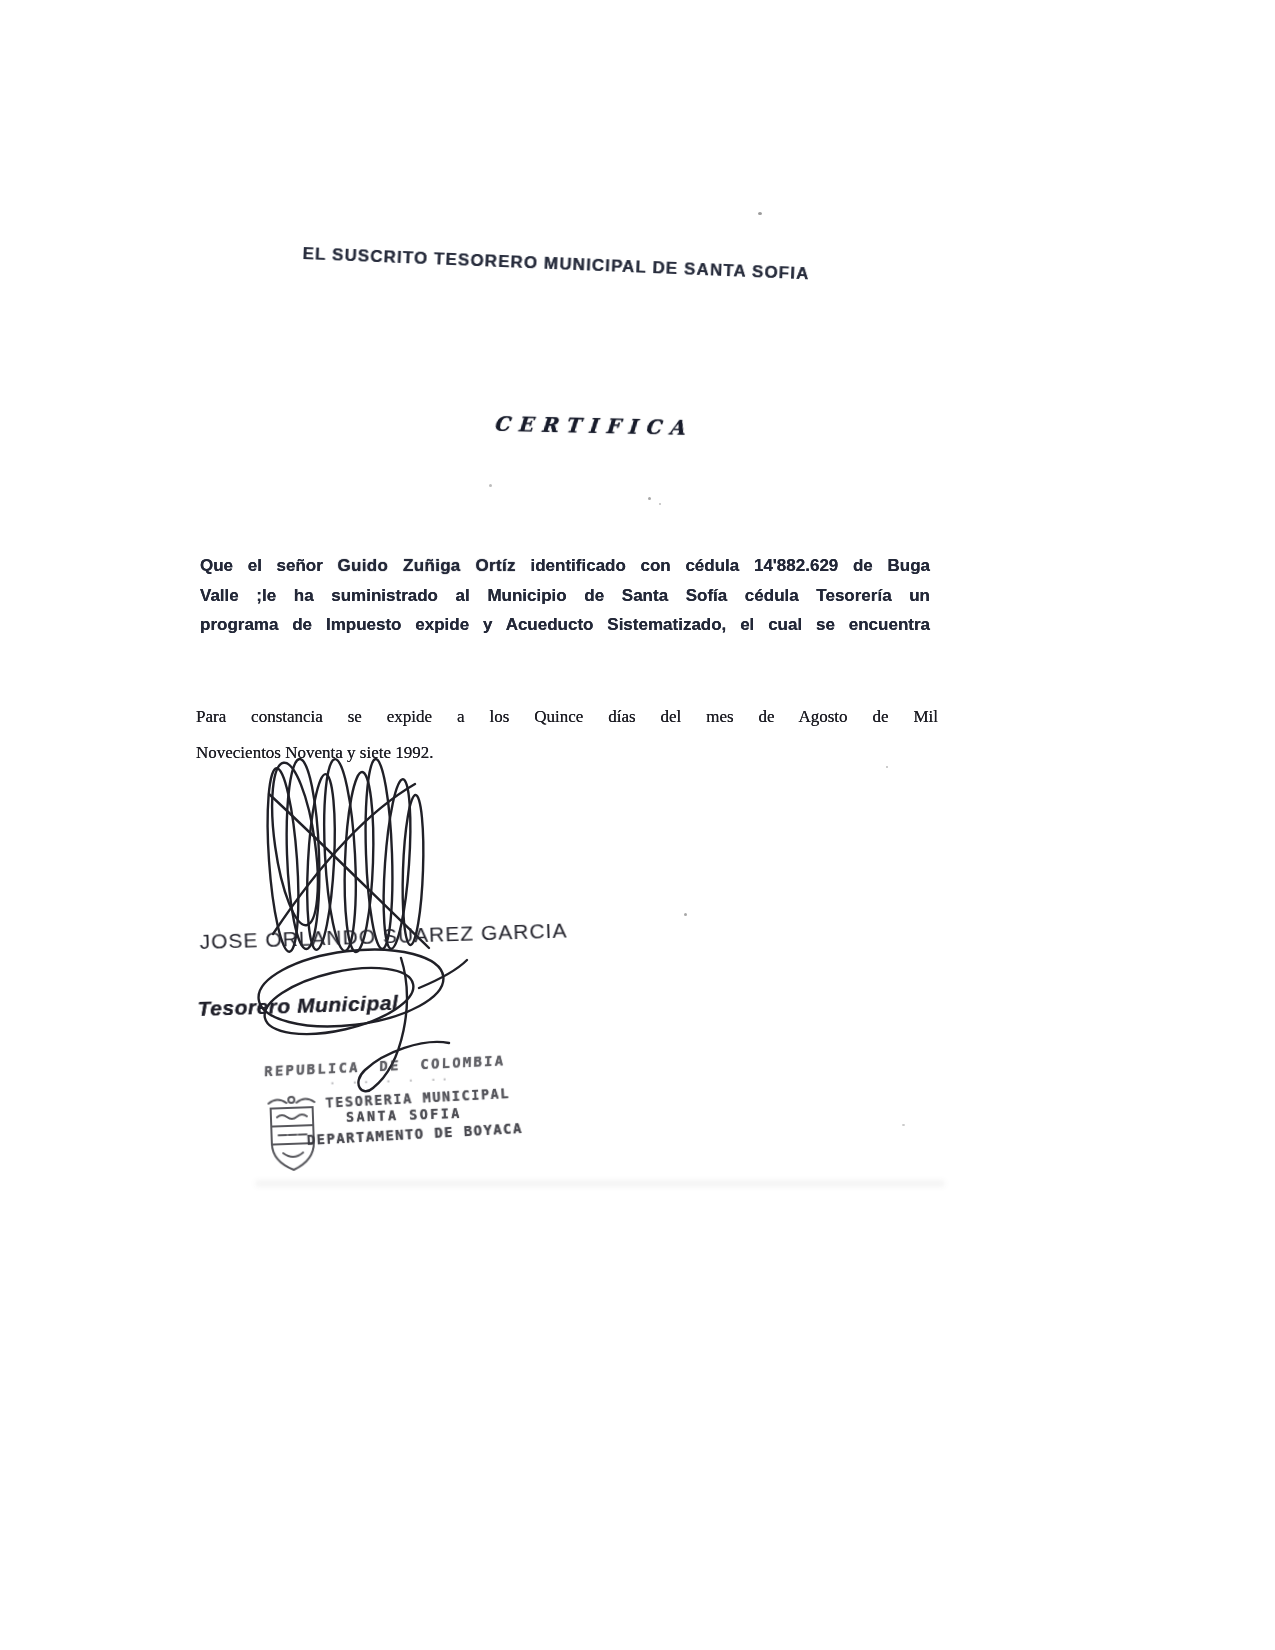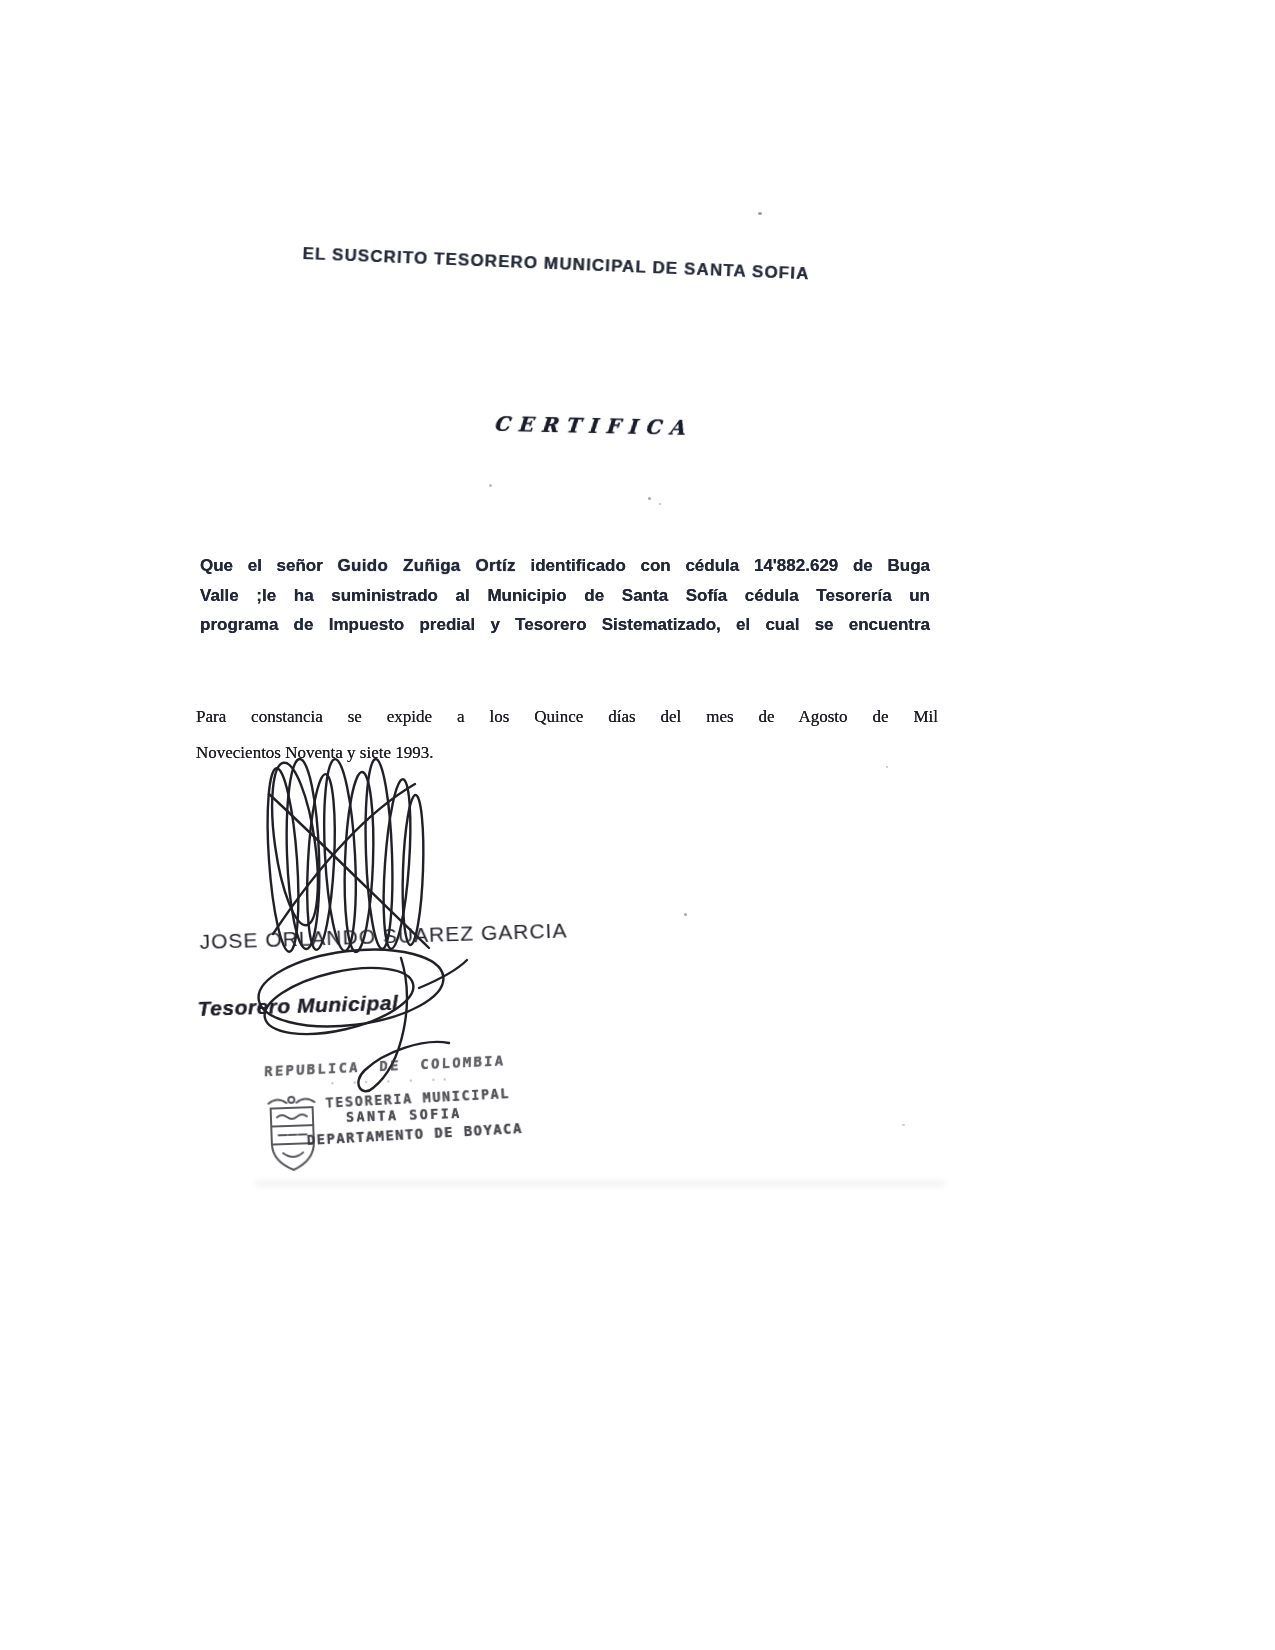--- a/index.html
+++ b/index.html
@@ -99,26 +99,26 @@
 
 <div class="page">
 
   <div class="title">EL SUSCRITO TESORERO MUNICIPAL DE SANTA SOFIA</div>
 
   <div class="certifica">CERTIFICA</div>
 
   <div class="body">
     <div class="jline"><span>Que el señor </span><span class="bname">Guido Zuñiga Ortíz</span><span> identificado con cédula 14'882.629 de Buga</span></div>
     <div class="jline">Valle ;le ha suministrado al Municipio de Santa Sofía cédula Tesorería un</div>
-    <div class="jline">programa de Impuesto predial y Tesorero Sistematizado, el cual se encuentra</div>
+    <div class="jline">programa de Impuesto expide y Acueducto Sistematizado, el cual se encuentra</div>
   </div>
 
   <div class="closing">
     <div class="jline">Para constancia se expide a los Quince días del mes de Agosto de Mil</div>
-    <div>Novecientos Noventa y siete 1993.</div>
+    <div>Novecientos Noventa y siete 1992.</div>
   </div>
 
   <svg class="signature" width="235" height="350" viewBox="0 0 235 350">
     <g fill="none" stroke="#15151c" stroke-width="2.4" stroke-linecap="round" opacity="0.95">
       <ellipse cx="40" cy="108" rx="14" ry="92" transform="rotate(-4 40 108)"></ellipse>
       <ellipse cx="52" cy="92" rx="20" ry="82" transform="rotate(-8 52 92)"></ellipse>
       <ellipse cx="60" cy="102" rx="16" ry="95" transform="rotate(-2 60 102)"></ellipse>
       <ellipse cx="78" cy="110" rx="13" ry="88" transform="rotate(3 78 110)"></ellipse>
       <ellipse cx="97" cy="103" rx="15" ry="96" transform="rotate(-3 97 103)"></ellipse>
       <ellipse cx="116" cy="110" rx="14" ry="90" transform="rotate(2 116 110)"></ellipse>

